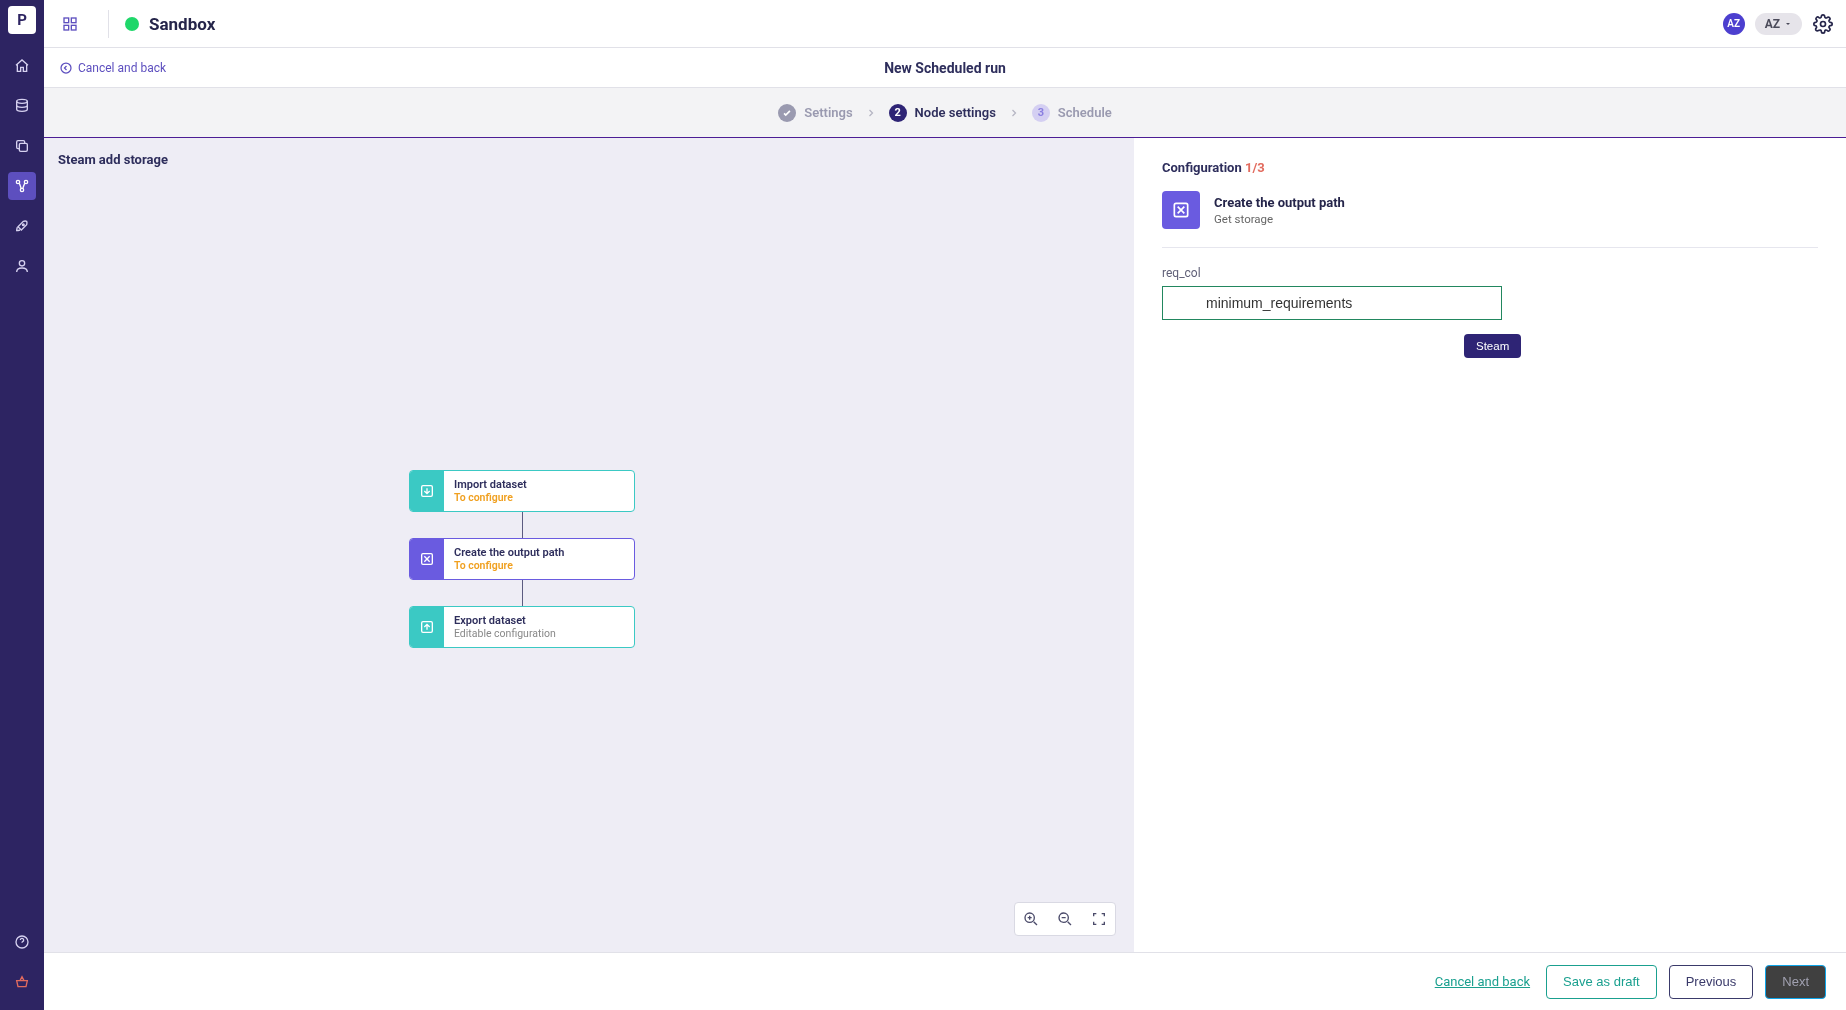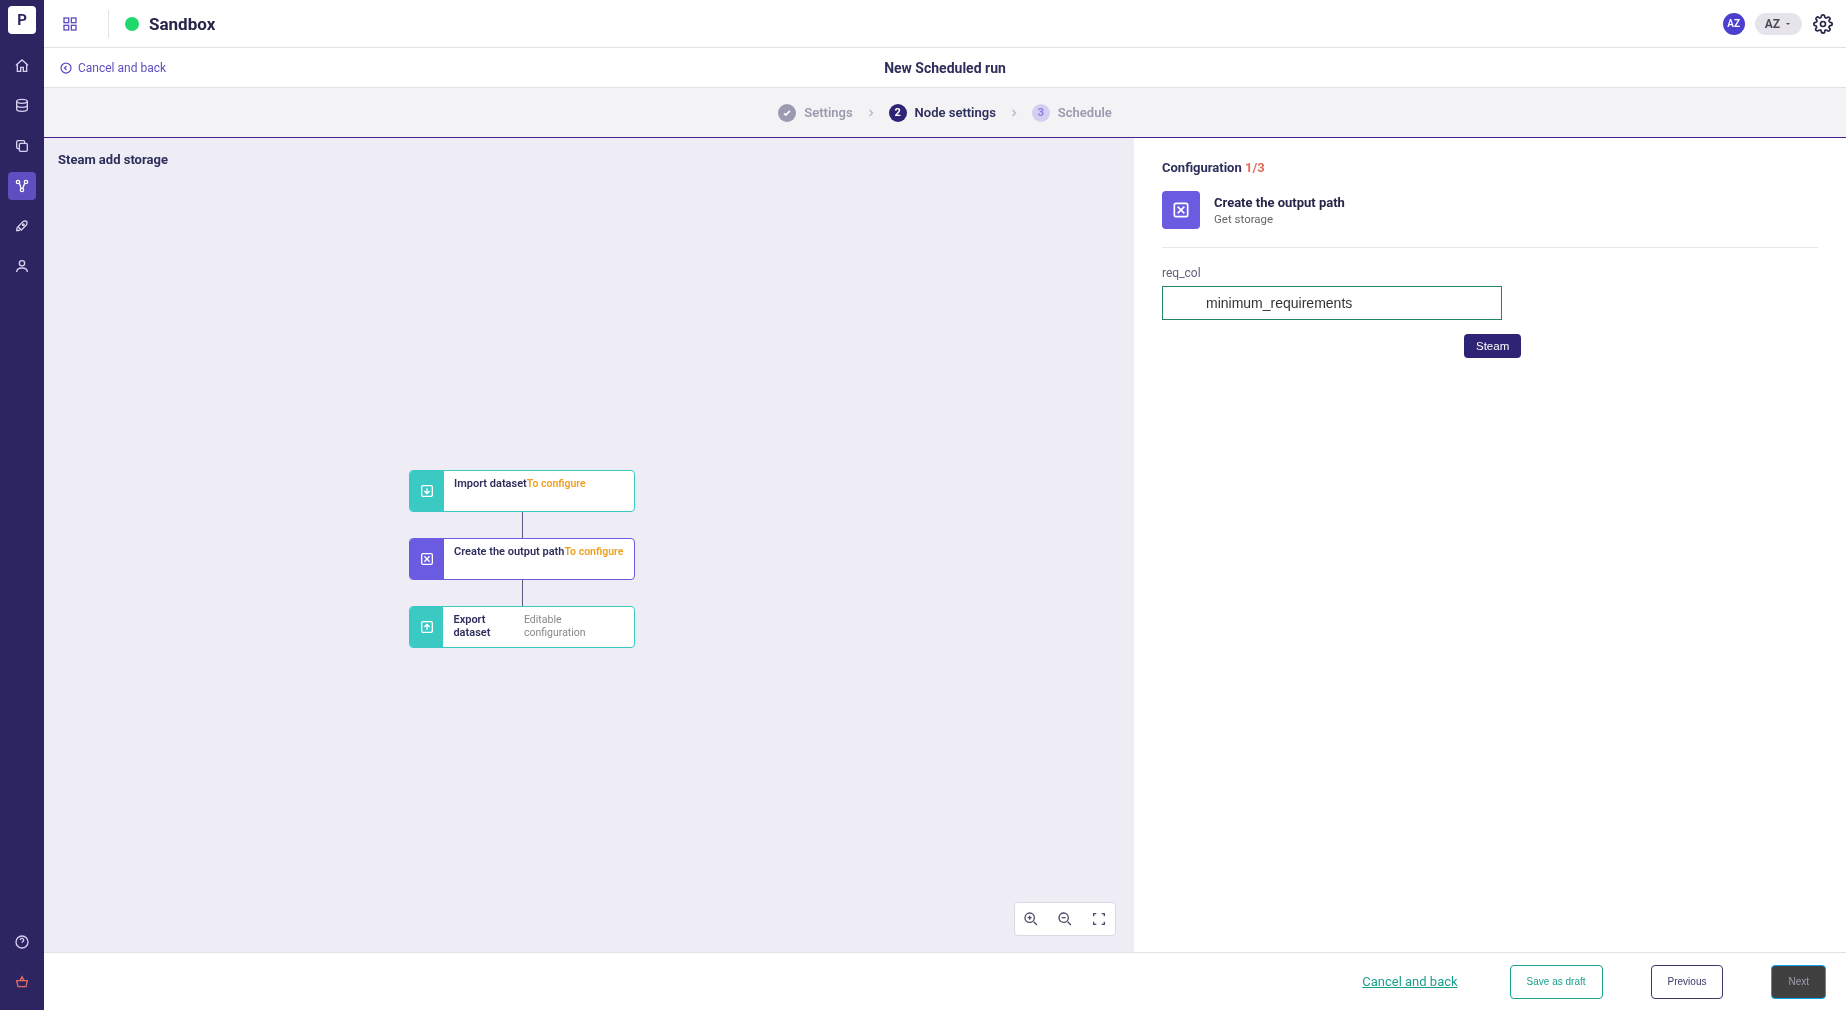--- a/index.html
+++ b/index.html
@@ -213,21 +213,21 @@
     width: 34px;
     display: flex; align-items: center; justify-content: center;
     color: #fff;
   }
   .node.teal { border-color: #3bc9c4; }
   .node.teal .n-icon { background: #3bc9c4; }
   .node.purple { border-color: #6a5be0; }
   .node.purple .n-icon { background: #6a5be0; }
   .node .n-body {
     padding: 6px 10px;
-    display: flex; flex-direction: row; justify-content: center;
+    display: flex; flex-direction: column; justify-content: center;
   }
   .node .n-title { font-size: 11px; font-weight: 600; color: #2e2e5c; }
   .node .n-sub { font-size: 10.5px; color: #888; }
   .node .n-sub.warn { color: #f0a020; font-weight: 600; }
   
   .zoom-controls {
     position: absolute;
     right: 18px; bottom: 16px;
     background: #fff;
     border: 1px solid #d9d9e3;
@@ -320,24 +320,23 @@
     color: #1aa08f;
     font-size: 13px;
     text-decoration: underline;
     cursor: pointer;
     margin-right: 4px;
   }
   .footer button {
     height: 34px;
     padding: 0 16px;
     border-radius: 4px;
-    font-size: 10px;
-    cursor: pointer;
-    background: #fff;
-    margin-left: 36px;
+    font-size: 13px;
+    cursor: pointer;
+    background: #fff;
   }
   .footer .btn-draft { border: 1.2px solid #1aa08f; color: #1aa08f; }
   .footer .btn-prev { border: 1.2px solid #3a3a6a; color: #3a3a6a; }
   .footer .btn-next {
     border: 1px solid #0ea5e9;
     background: #404040;
     color: #a0a0b0;
     cursor: default;
   }
   svg { display: block; }

